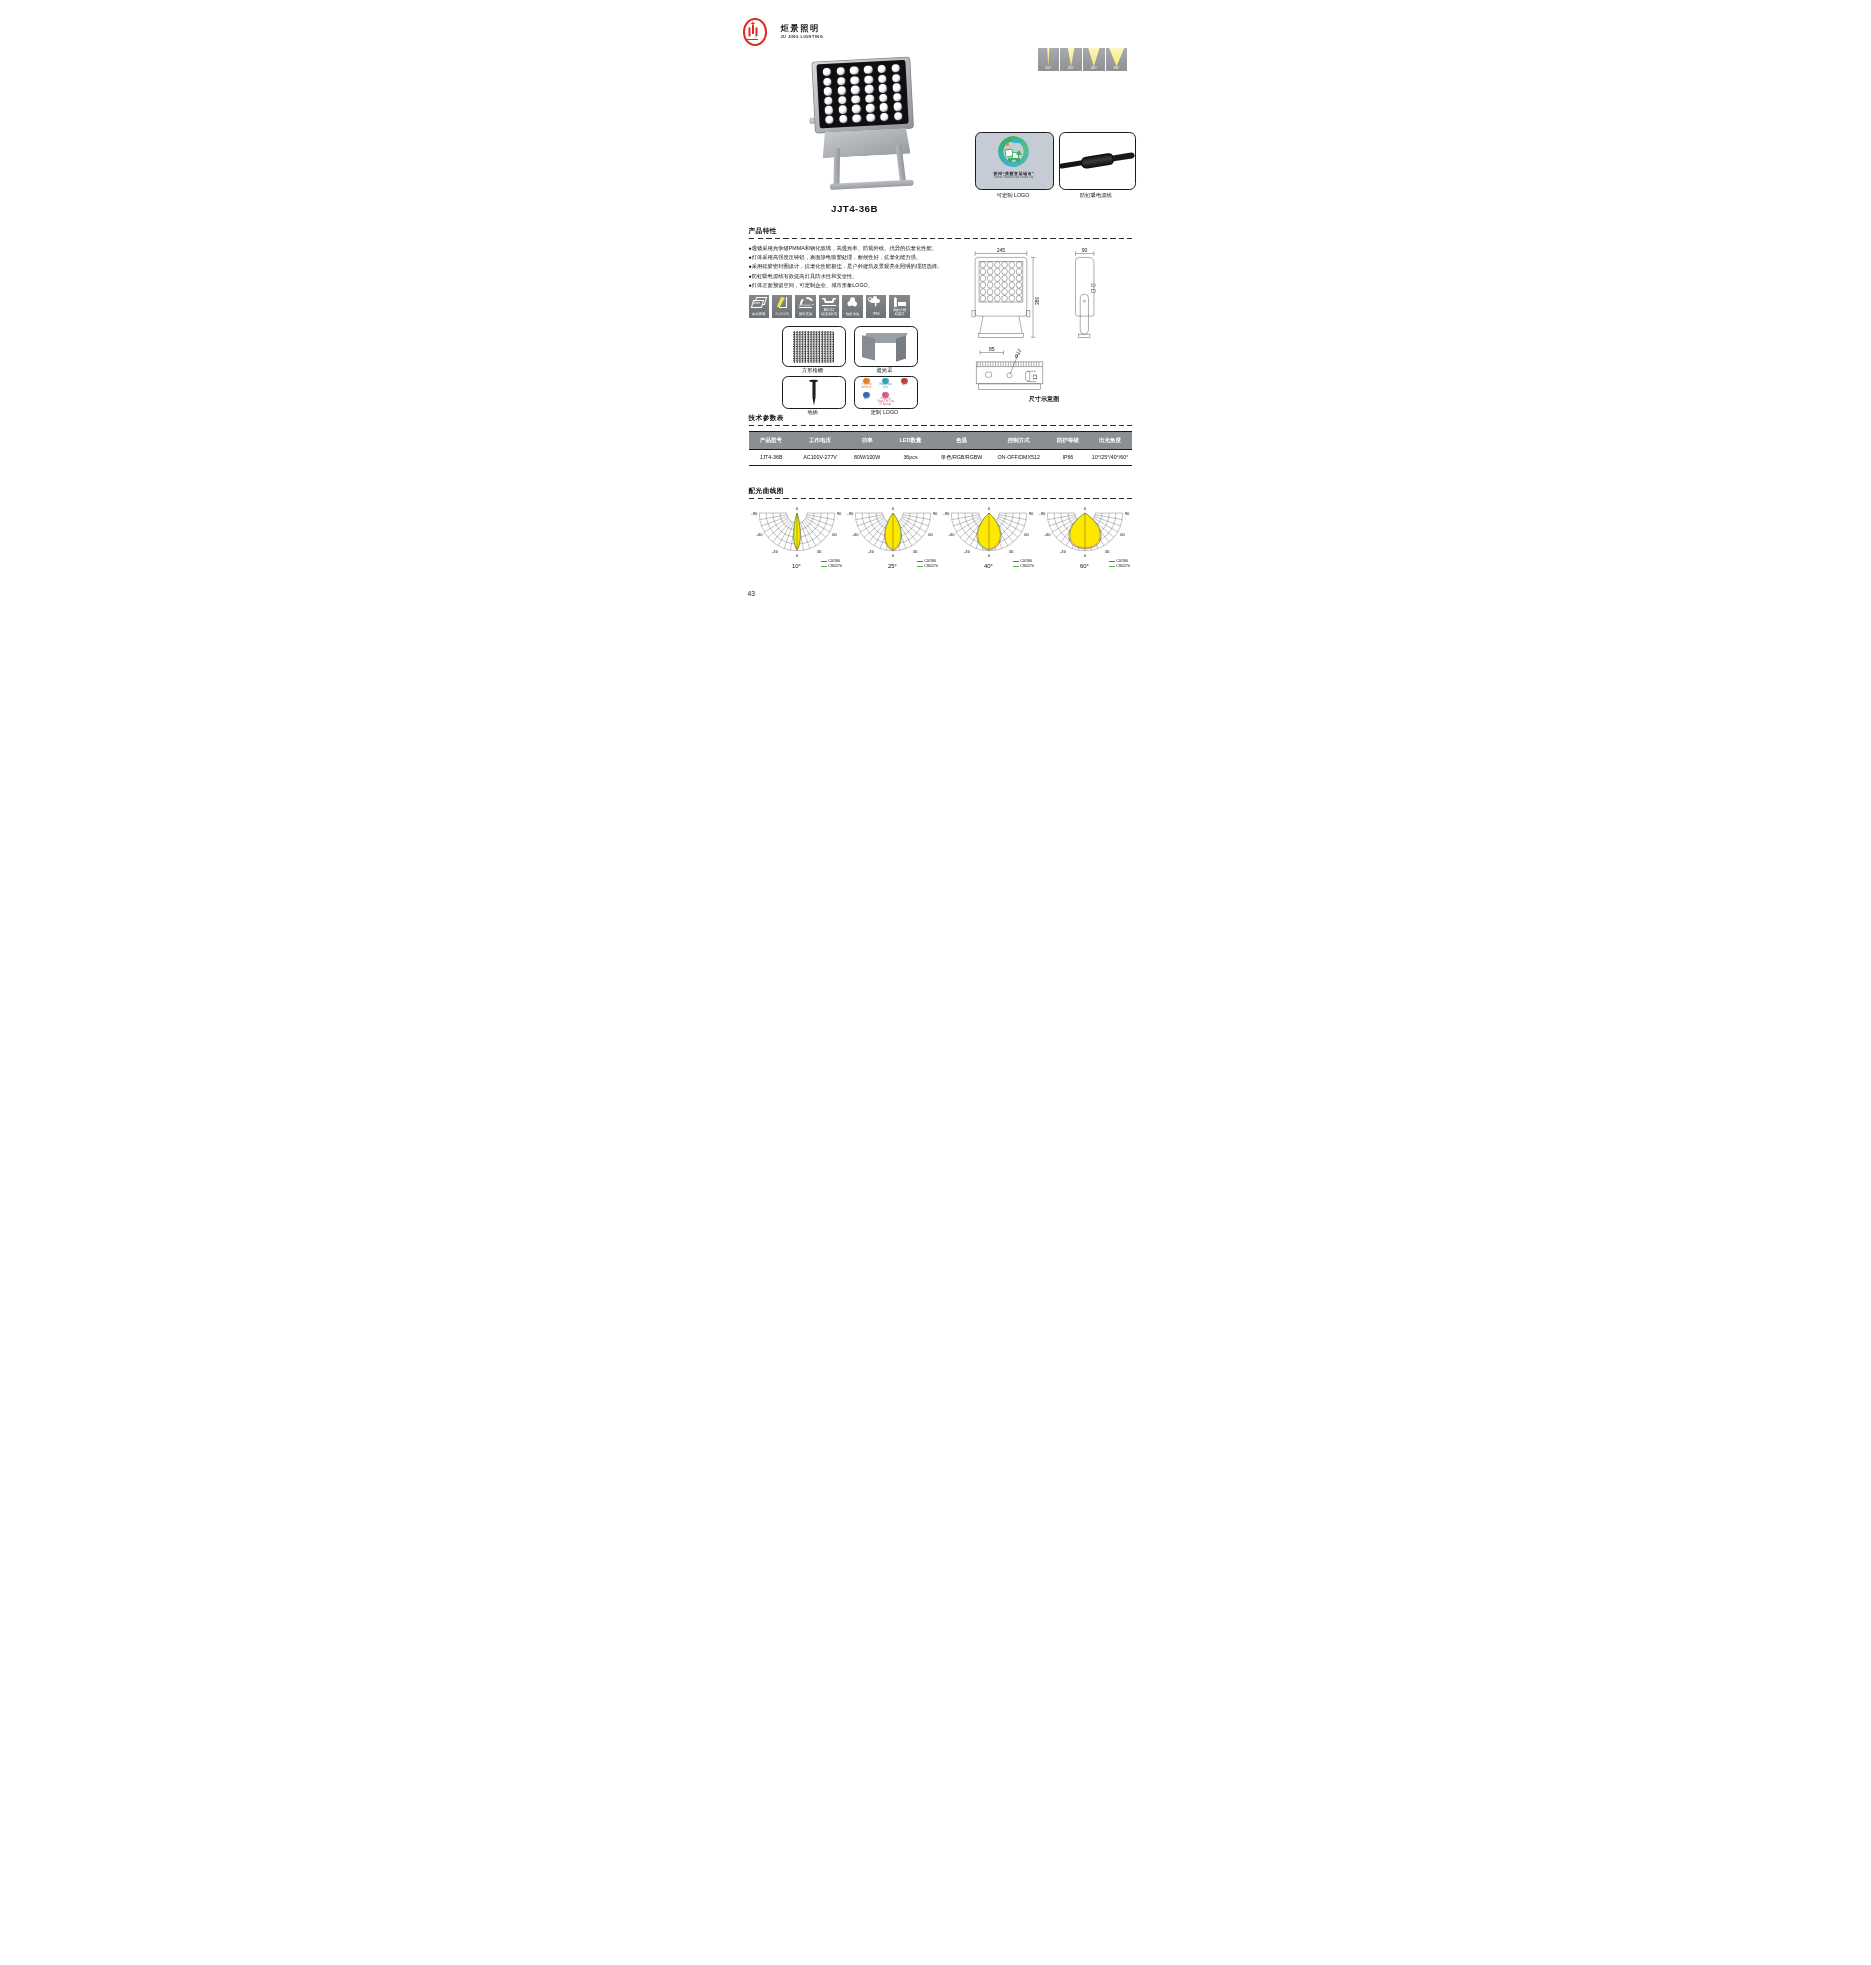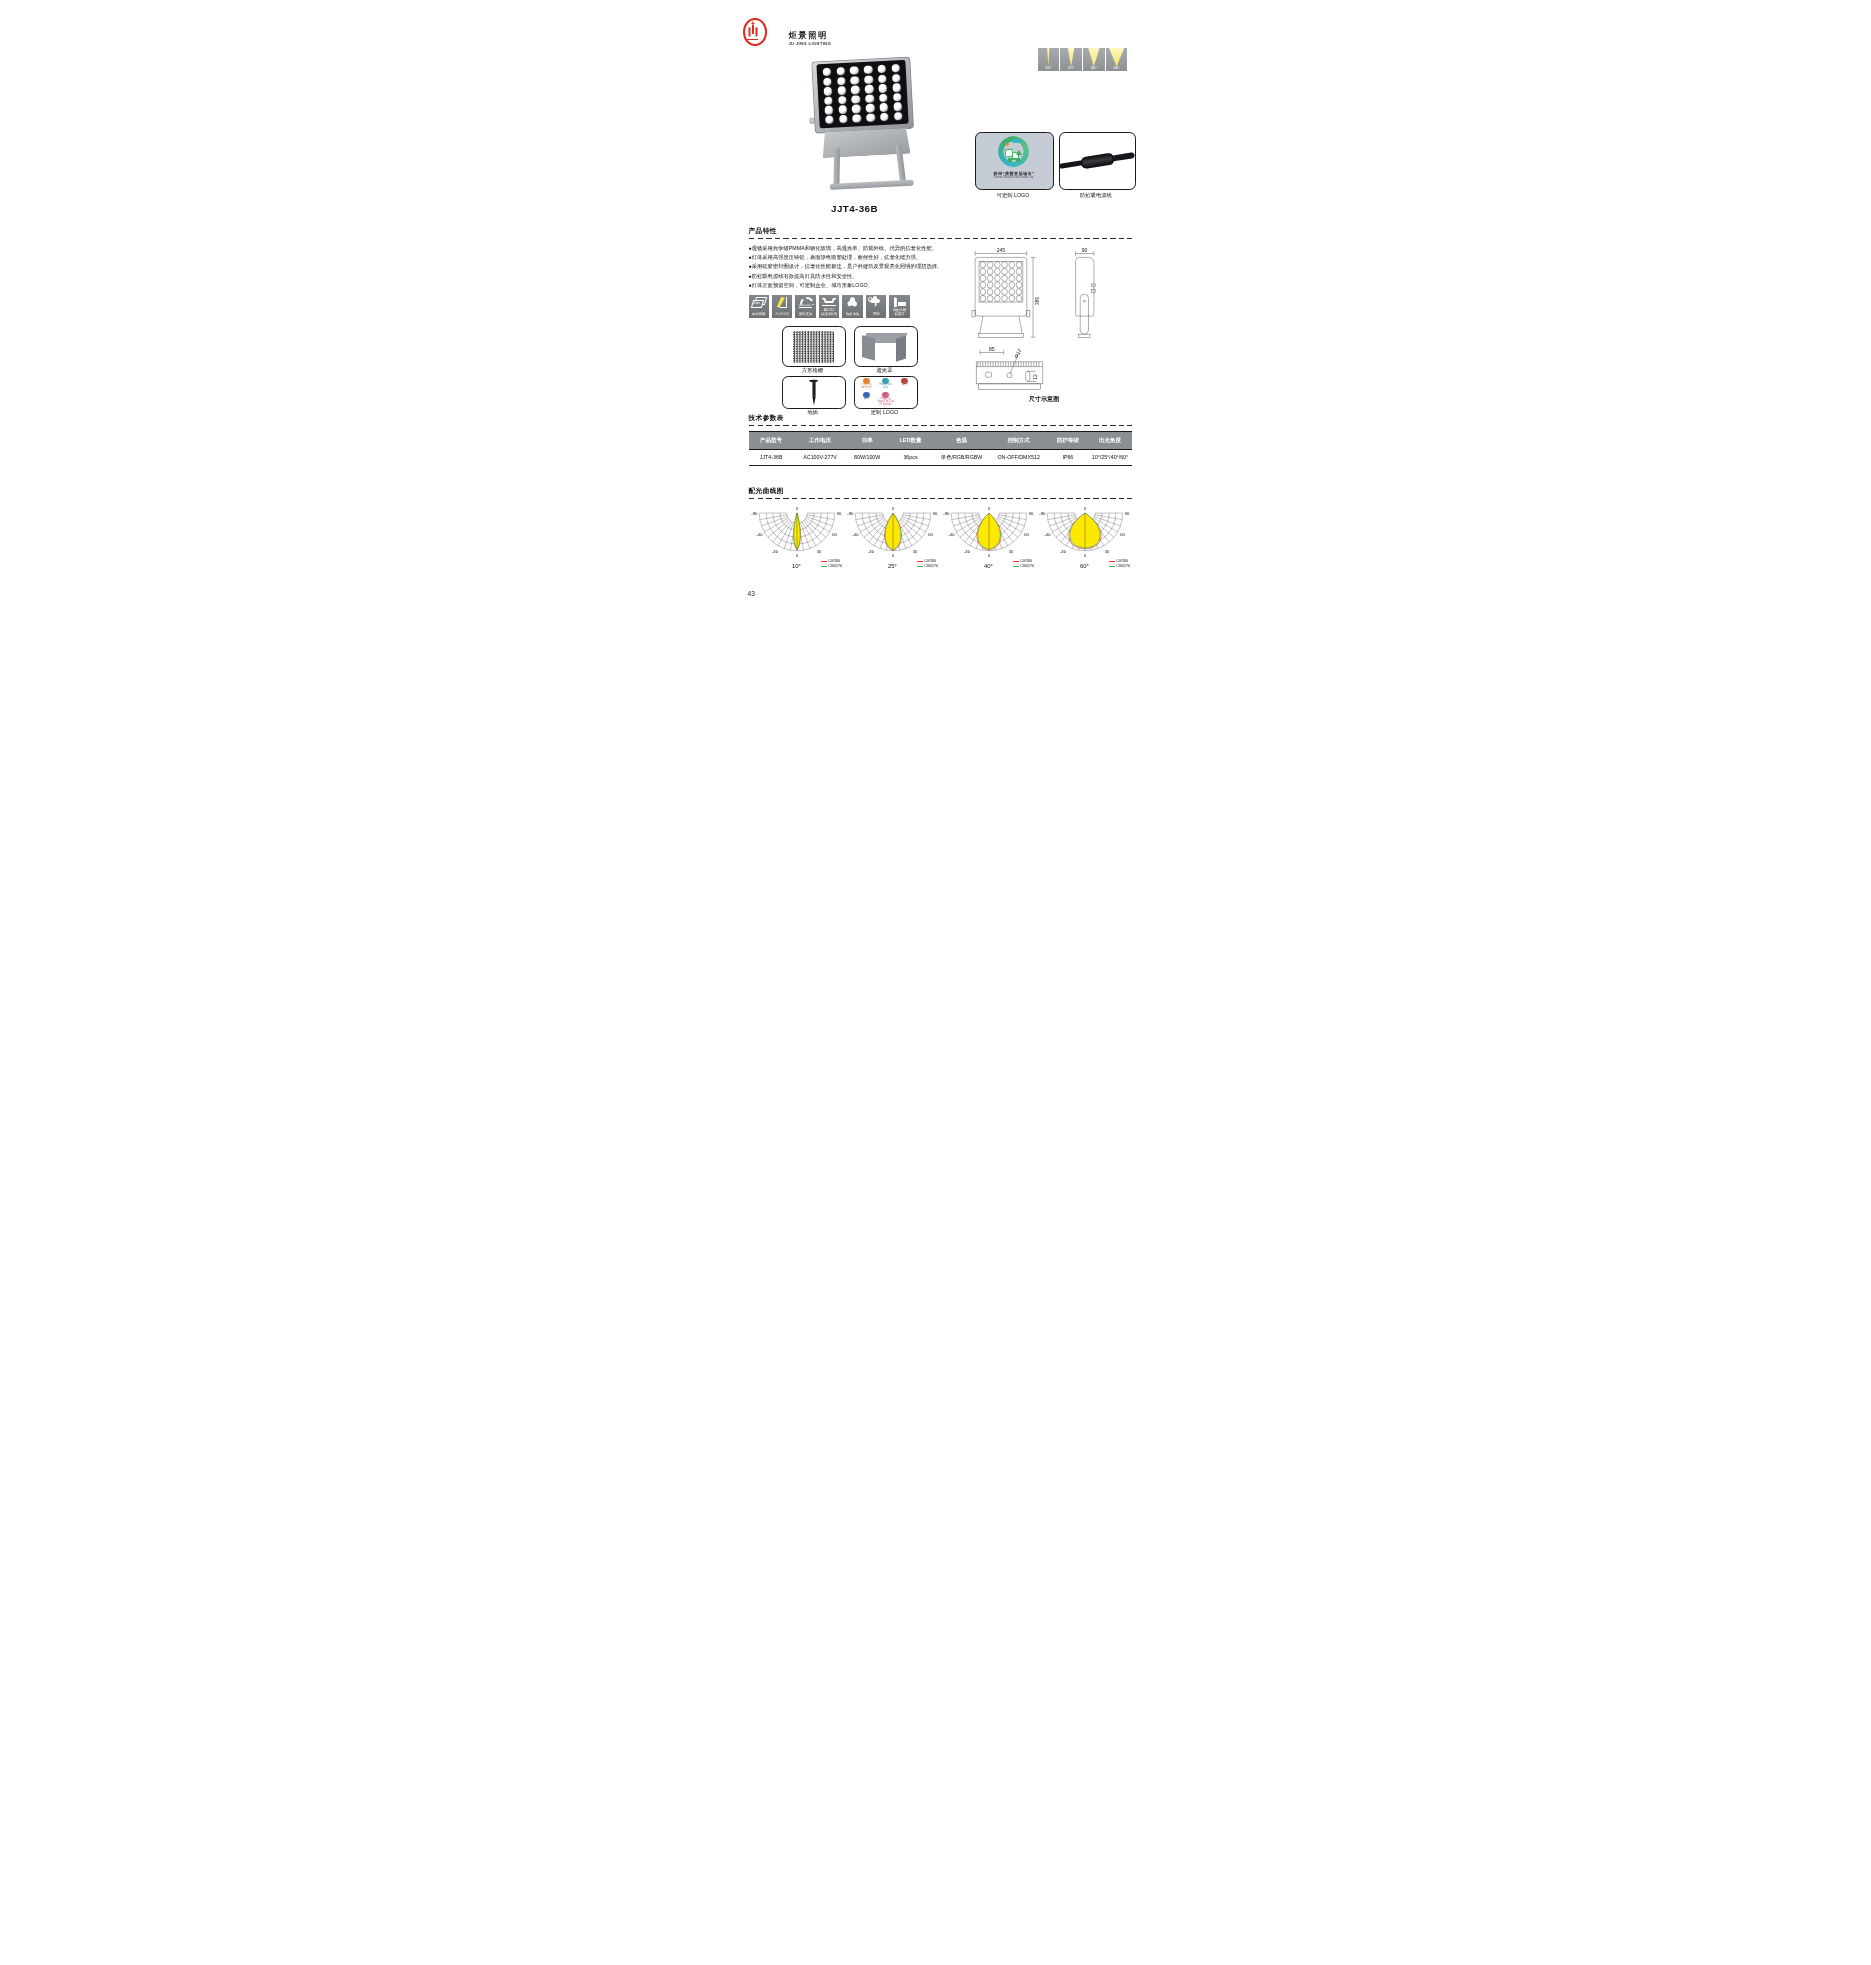--- a/index.html
+++ b/index.html
@@ -1,21 +1,21 @@
 <!DOCTYPE html>
 <html style="font-size:6.3px"><head>
 <meta charset="utf-8">
 <style>
   html,body{margin:0;padding:0;background:#fff;}
   .page{position:relative;width:440px;height:623px;margin:0 auto;background:#fff;
         font-family:"Liberation Sans",sans-serif;color:#111;overflow:hidden;}
   .abs{position:absolute;}
 
   
-  .logo{left:27.5px;top:18px;width:130px;height:27.5px;display:flex;gap:21px;align-items:flex-end;}
+  .logo{left:27.5px;top:18px;width:130px;height:27.5px;display:flex;gap:13px;align-items:center;}
   .emblem{width:20.4px;height:23.6px;border:2.4px solid #e02b20;border-radius:50%;position:relative;flex:0 0 auto;}
   .emblem .star{position:absolute;left:5.5px;top:0.8px;width:4.7px;height:5.5px;background:#e02b20;
     clip-path:polygon(50% 0,62% 38%,100% 50%,62% 62%,50% 100%,38% 62%,0 50%,38% 38%);}
   .emblem .pillars{position:absolute;left:7px;top:5.5px;width:1.6px;height:8.6px;background:#e02b20;
     box-shadow:-3.5px 2.4px 0 0 #e02b20,3.5px 2.4px 0 0 #e02b20;}
   .emblem .base{position:absolute;left:2.4px;bottom:3.1px;width:11px;height:1.6px;background:#e02b20;}
   .brand-cn{font-size:8.3px;font-weight:bold;letter-spacing:1.6px;color:#1a1a1a;line-height:1.15;}
   .brand-en{font-size:3.9px;font-weight:bold;letter-spacing:0.5px;color:#2a2a2a;}
 
   

